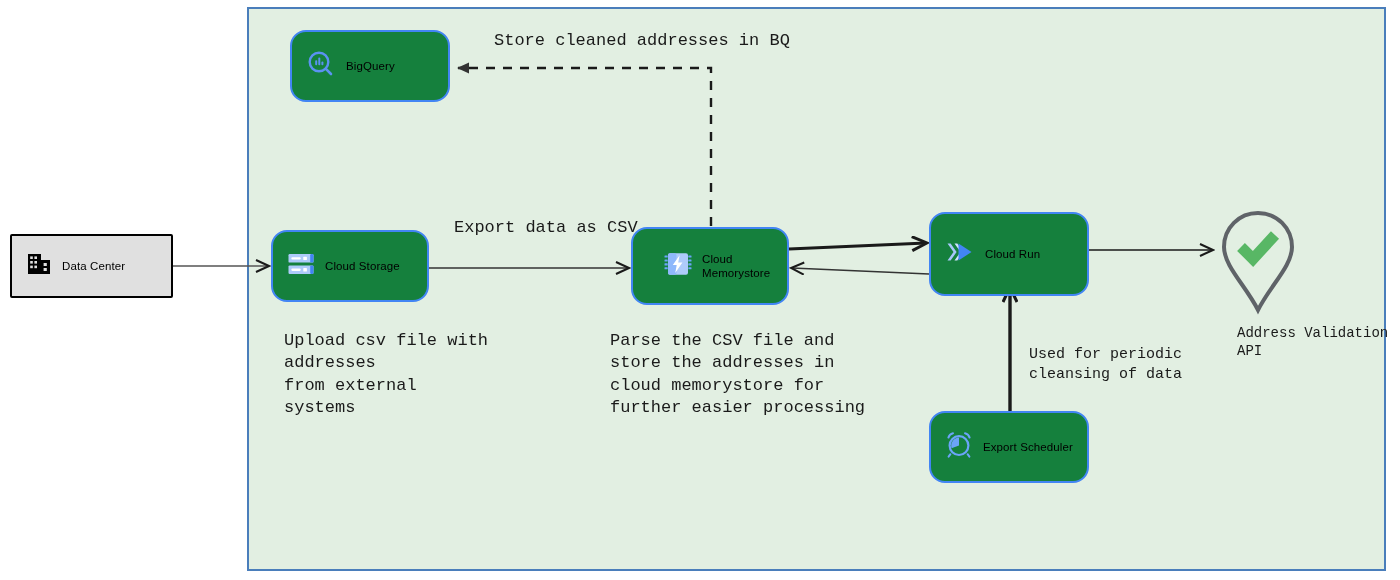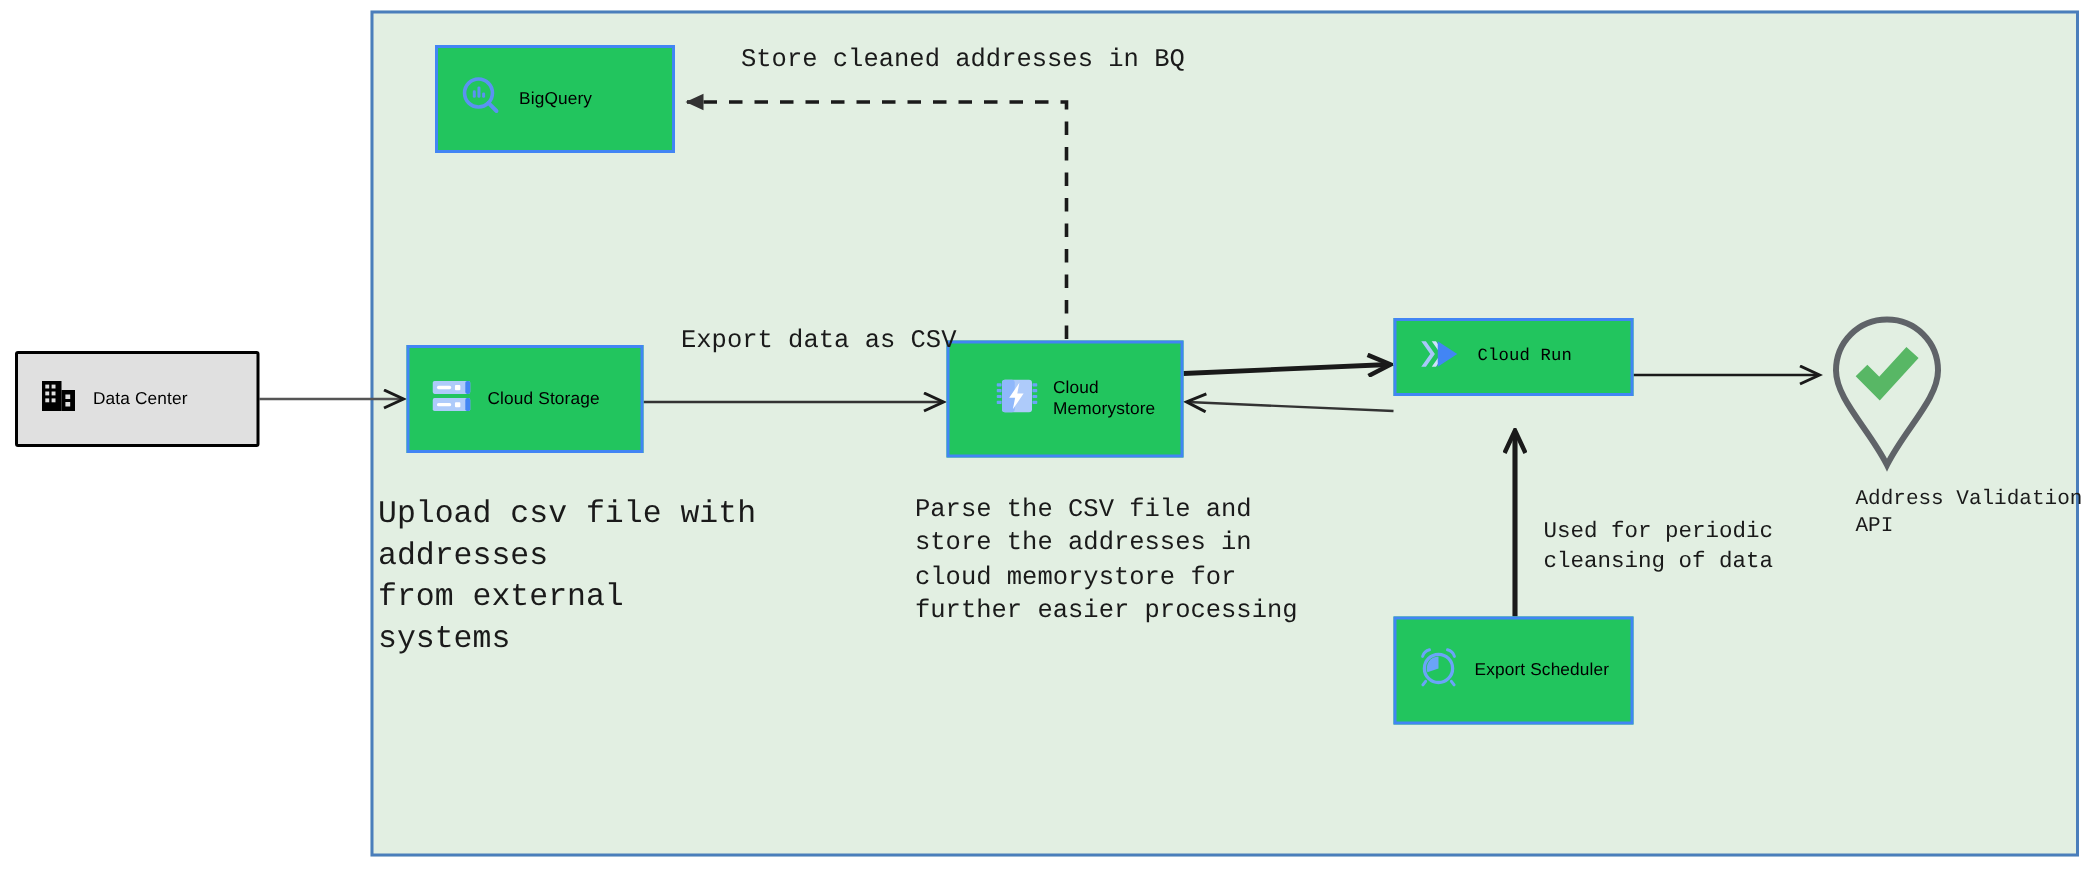--- a/index.html
+++ b/index.html
@@ -27,23 +27,23 @@
     background: #e2efe2;
     border: 2px solid #4a7ebb;
     box-sizing: border-box;
   }
   
   .node {
     position: absolute;
     box-sizing: border-box;
     display: flex;
     align-items: center;
-    background: #22c55e;
+    background: #15803d;
     border: 2px solid #4285f4;
-    border-radius: 0;
+    border-radius: 16px;
   }
   .node .icon {
     flex: 0 0 auto;
     margin-left: 14px;
     margin-right: 10px;
     display: block;
   }
   .node .node-label {
     font-size: 11.5px;
     color: #000000;
@@ -57,34 +57,34 @@
     border: 2.5px solid #000000;
     border-radius: 2px;
   }
   .node.onprem .node-label { font-size: 11.5px; }
 
   
   #node-data-center   { left: 10px;  top: 234px; width: 163px; height: 64px; }
   #node-bigquery      { left: 290px; top: 30px;  width: 160px; height: 72px; }
   #node-cloud-storage { left: 271px; top: 230px; width: 158px; height: 72px; }
   #node-memorystore   { left: 631px; top: 227px; width: 158px; height: 78px; padding-left: 17px; }
-  #node-cloud-run     { left: 929px; top: 212px; width: 160px; height: 52px; font-family: Liberation Mono, monospace; }
+  #node-cloud-run     { left: 929px; top: 212px; width: 160px; height: 84px; }
   #node-scheduler     { left: 929px; top: 411px; width: 160px; height: 72px; }
 
   
   .floating-text {
     position: absolute;
     color: #1a1a1a;
     line-height: 1.32;
     white-space: pre-line;
     font-family: Liberation Mono, monospace;
   }
   #label-store-bq      { left: 494px; top: 30px;  font-size: 17px; }
   #label-export-csv    { left: 454px; top: 217px; font-size: 17px; }
-  #text-upload         { left: 252px; top: 330px; font-size: 21px; }
+  #text-upload         { left: 284px; top: 330px; font-size: 17px; }
   #text-parse          { left: 610px; top: 330px; font-size: 17px; }
   #text-periodic       { left: 1029px; top: 345px; font-size: 15px; }
   #label-address-api   { left: 1237px; top: 324px; font-size: 14px; }
 
   
   #connectors {
     position: absolute;
     left: 0; top: 0;
     width: 1400px;
     height: 580px;

